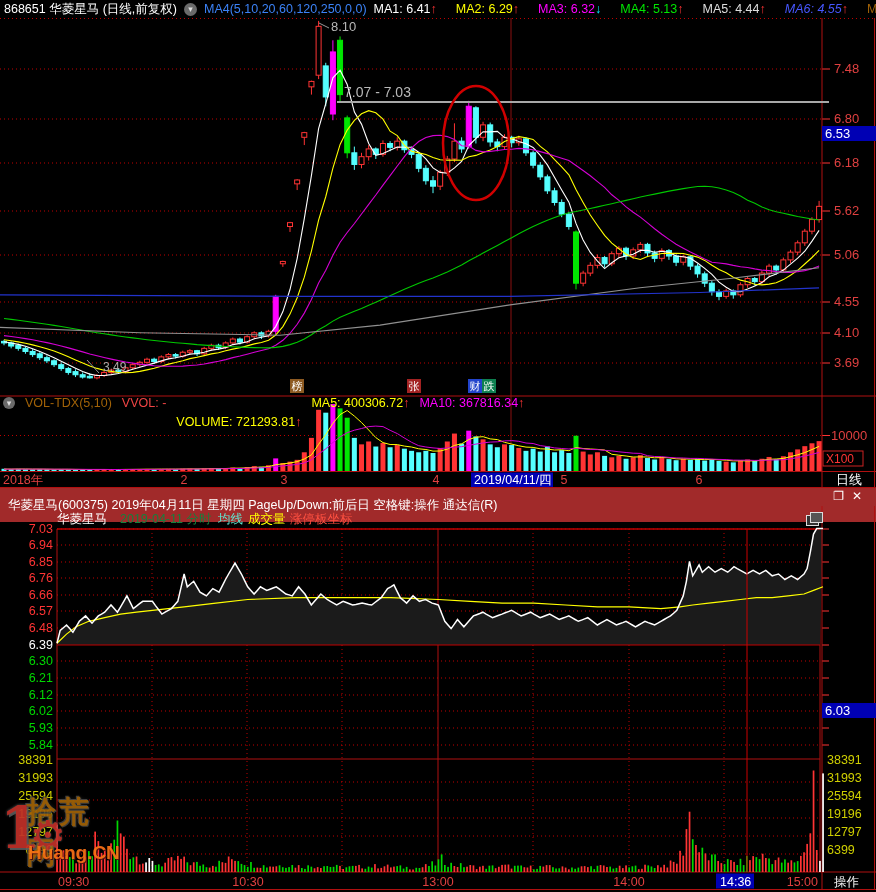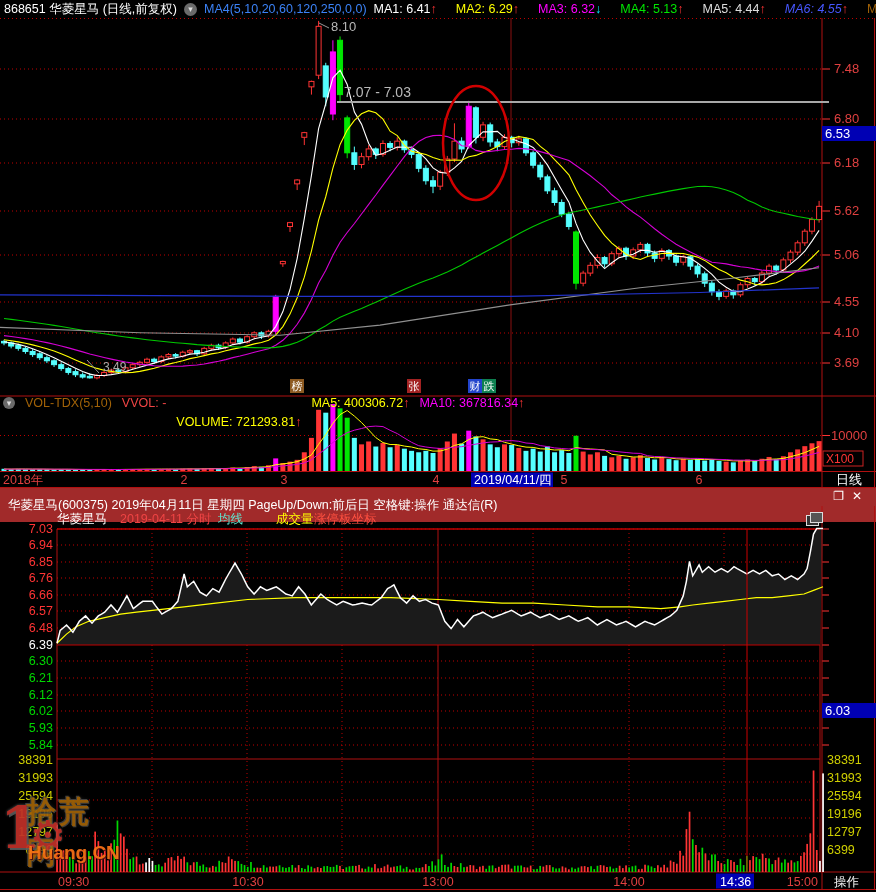--- a/index.html
+++ b/index.html
@@ -830,24 +830,24 @@
       <text x="818" y="380" fill="#e04040" font-size="12.5" text-anchor="end">15:00</text>
       <g>
         <rect x="716" y="367.5" width="38" height="15" fill="#0000b4"></rect>
         <text x="720" y="379.5" fill="#fff" font-size="12.5" text-anchor="start">14:36</text>
       </g>
       <text x="834" y="380" fill="#fff" font-size="12.5" text-anchor="start">操作</text>
     </svg>
 
 <div id="intra-header">
       <span class="ih-item" style="left: 57px; color: rgb(255, 255, 255);">华菱星马</span>
-      <span class="ih-item" style="left: 120px; color: #ef4444;">2019-04-11 分时</span>
+      <span class="ih-item" style="left: 120px; color: #15803d;">2019-04-11 分时</span>
       <span class="ih-item" style="left: 218px; color: #5eead4;">均线</span>
-      <span class="ih-item" style="left: 248px; color: rgb(255, 255, 0); margin-left: 28px;">成交量</span>
-      <span class="ih-item" style="left: 290px; color: rgb(255, 80, 64); margin-left: 24px;">涨停板坐标</span>
+      <span class="ih-item" style="left: 248px; color: rgb(255, 255, 0);">成交量</span>
+      <span class="ih-item" style="left: 290px; color: rgb(255, 80, 64);">涨停板坐标</span>
     </div>
 <div class="winicon"></div>
 
 <div class="watermark">
   <span class="wm-t1">拾荒网</span>
   <span class="wm-10">1</span>
   <span class="wm-gear">⚙</span>
   <span class="wm-t2">Huang.CN</span>
 </div>
 

